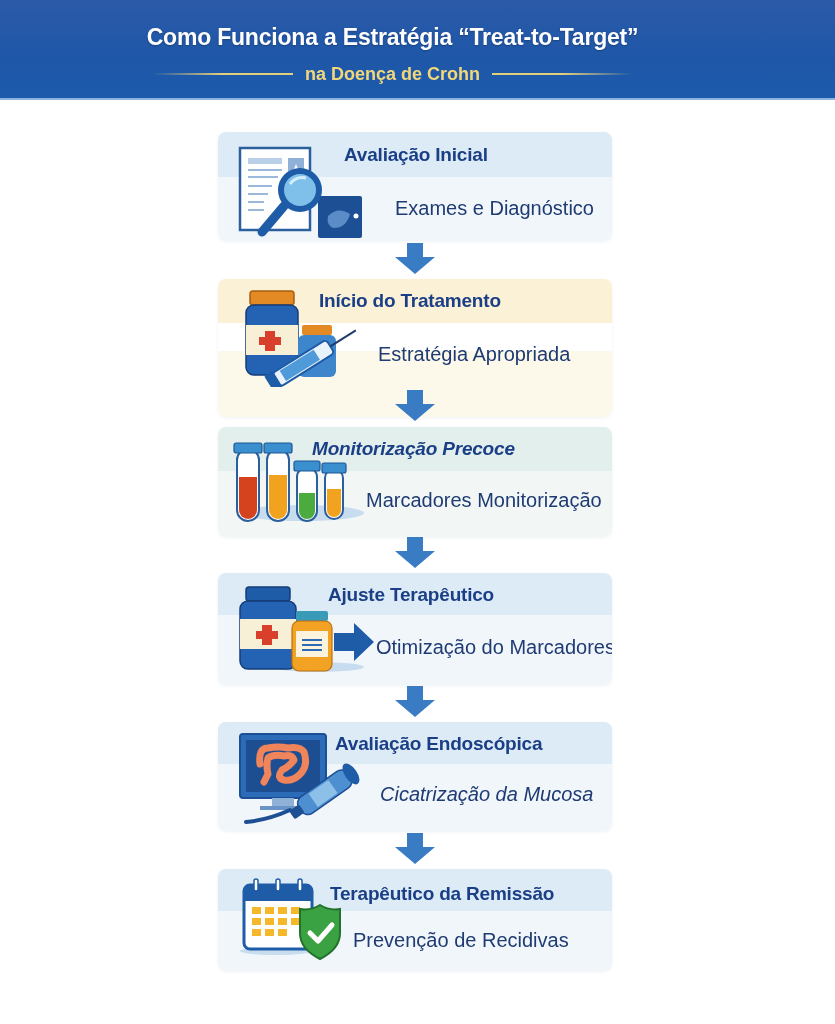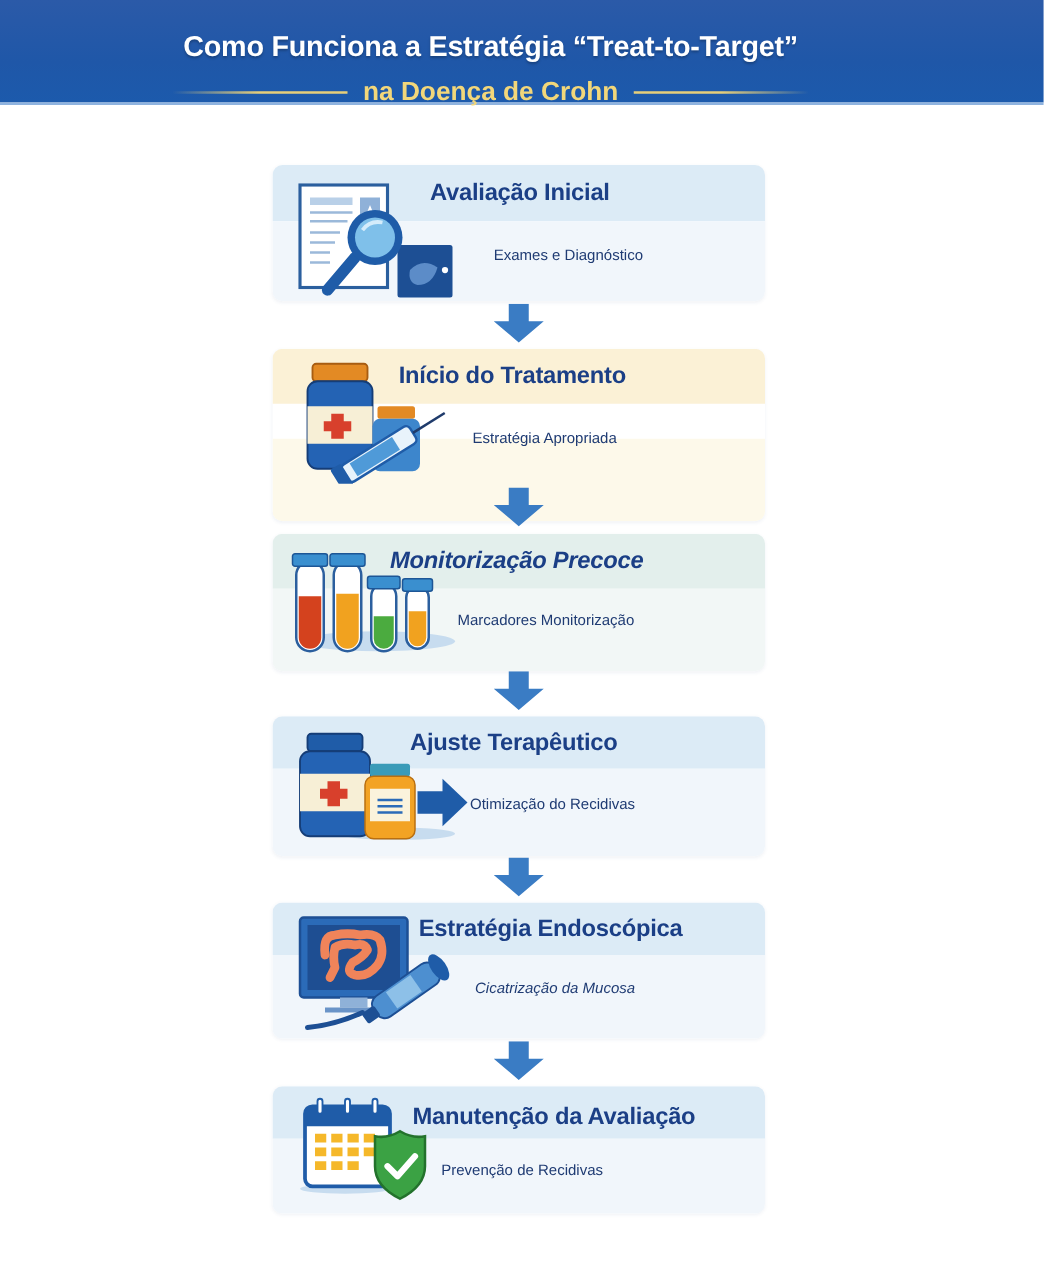--- a/index.html
+++ b/index.html
@@ -1,54 +1,54 @@
 <!DOCTYPE html>
 <html><head>
 <meta charset="utf-8">
 <style>
   * { box-sizing: border-box; margin: 0; padding: 0; }
   html, body { width: 835px; height: 1024px; background: #ffffff; overflow: hidden; }
   body { font-family: "Liberation Sans", "DejaVu Sans", sans-serif; position: relative; }
 
   .banner {
-    position: absolute; left: 0; top: 0; width: 835px; height: 84px;
+    position: absolute; left: 0; top: 0; width: 835px; height: 100px;
     background: linear-gradient(180deg, #2b5aa8 0%, #1f57a8 60%, #1c5aac 100%);
     border-bottom: 2px solid #8fb3df;
   }
   .banner-title {
     position: absolute; left: 0; width: 835px; top: 24px;
     text-align: center; color: #ffffff; font-weight: bold; font-size: 23px;
     letter-spacing: -0.2px; text-shadow: 0 1px 2px rgba(0,0,0,0.25);
     padding-right: 50px;
   }
   .banner-subrow {
     position: absolute; top: 60px; left: 0; width: 835px; height: 28px;
     display: flex; align-items: center; justify-content: center; gap: 12px;
     padding-right: 50px;
   }
   .banner-line {
     width: 140px; height: 2px;
     background: linear-gradient(90deg, rgba(240,215,120,0) 0%, #e6cf7a 50%, #e6cf7a 100%);
   }
   .banner-line.right { background: linear-gradient(90deg, #e6cf7a 0%, #e6cf7a 50%, rgba(240,215,120,0) 100%); }
-  .banner-subtitle { color: #f2d77a; font-weight: bold; font-size: 21px; white-space: nowrap; }
+  .banner-subtitle { color: #f2d77a; font-weight: bold; font-size: 18px; white-space: nowrap; }
 
   .card {
     position: absolute; left: 218px; width: 394px;
     border-radius: 8px; overflow: hidden;
     box-shadow: 0 1px 3px rgba(60,90,140,0.08);
   }
   .card .hdr { position: absolute; left: 0; top: 0; width: 100%; }
   .card .body { position: absolute; left: 0; width: 100%; bottom: 0; }
   .card .title {
     position: absolute; color: #1b3f86; font-weight: bold; font-size: 19px;
     white-space: nowrap; letter-spacing: -0.2px;
   }
   .card .desc {
-    position: absolute; color: #1f3b73; font-size: 12px; white-space: nowrap;
+    position: absolute; color: #1f3b73; font-size: 20px; white-space: nowrap;
   }
   .card .icon { position: absolute; }
 
   .blue .hdr { background: #dcebf6; }
   .blue .body { background: #f1f6fb; }
   .yellow .hdr { background: #fbf1d6; }
   .yellow .body { background: #fdf9ea; }
   .green .hdr { background: #e3efec; }
   .green .body { background: #f2f7f6; }
 
@@ -168,21 +168,21 @@
     <rect x="18" y="46" width="22" height="8" fill="#d8402c"></rect>
     <rect x="58" y="26" width="32" height="10" rx="2" fill="#3a9bb8"></rect>
     <rect x="54" y="36" width="40" height="50" rx="7" fill="#f3a324" stroke="#b96f10" stroke-width="1.2"></rect>
     <rect x="58" y="46" width="32" height="26" fill="#fbf3dc"></rect>
     <line x1="64" y1="55" x2="84" y2="55" stroke="#2b6bb8" stroke-width="2"></line>
     <line x1="64" y1="60" x2="84" y2="60" stroke="#2b6bb8" stroke-width="2"></line>
     <line x1="64" y1="65" x2="84" y2="65" stroke="#2b6bb8" stroke-width="2"></line>
     <path d="M96 48 H116 V38 L136 57 L116 76 V66 H96 Z" fill="#1f5ca8"></path>
   </svg>
   <div class="title" style="left:110px;top:11px;">Ajuste Terapêutico</div>
-  <div class="desc" style="left:158px;top:63px;">Otimização do Recidivas</div>
+  <div class="desc" style="left:158px;top:63px;">Otimização do Marcadores</div>
 </div>
 
 <svg class="arrow" style="top:686px;" viewBox="0 0 42 32">
   <path d="M13 0 H29 V14 H41 L21 31 L1 14 H13 Z" fill="#3a7cc4"></path>
 </svg>
 
 <div class="card blue" style="top:722px;height:109px;">
   <div class="hdr" style="height:42px;"></div>
   <div class="body" style="height:67px;"></div>
   <svg class="icon" style="left:20px;top:8px;" width="140" height="98" viewBox="0 0 140 98">
@@ -192,21 +192,21 @@
     <rect x="22" y="76" width="46" height="4" fill="#6a94c8"></rect>
     <path d="M22 34 Q20 18 30 18 Q40 16 50 18 Q62 16 66 22 Q70 34 64 42 Q56 52 46 50 Q38 48 44 40 Q52 36 56 30 Q54 24 46 26 Q36 24 30 28 Q28 36 30 44 L26 52" stroke="#f0845a" stroke-width="7" fill="none" stroke-linecap="round" stroke-linejoin="round"></path>
     <g transform="rotate(-35 90 60)">
       <rect x="56" y="50" width="60" height="20" rx="8" fill="#4d8fd0" stroke="#1d4f94" stroke-width="1.5"></rect>
       <rect x="72" y="52" width="24" height="16" fill="#8dc0e8"></rect>
       <ellipse cx="118" cy="60" rx="6" ry="12" fill="#1f5ca8"></ellipse>
       <rect x="46" y="55" width="12" height="10" rx="2" fill="#1d4f94"></rect>
     </g>
     <path d="M52 80 Q30 90 8 92" stroke="#1d4f94" stroke-width="4" fill="none" stroke-linecap="round"></path>
   </svg>
-  <div class="title" style="left:117px;top:11px;">Estratégia Endoscópica</div>
+  <div class="title" style="left:117px;top:11px;">Avaliação Endoscópica</div>
   <div class="desc" style="left:162px;top:61px;font-style:italic;">Cicatrização da Mucosa</div>
 </div>
 
 <svg class="arrow" style="top:833px;" viewBox="0 0 42 32">
   <path d="M13 0 H29 V14 H41 L21 31 L1 14 H13 Z" fill="#3a7cc4"></path>
 </svg>
 
 <div class="card blue" style="top:869px;height:102px;">
   <div class="hdr" style="height:42px;"></div>
   <div class="body" style="height:60px;"></div>
@@ -226,15 +226,15 @@
         <rect x="29" y="41" width="9" height="7"></rect>
         <rect x="42" y="41" width="9" height="7"></rect>
         <rect x="55" y="41" width="9" height="7"></rect>
       <rect x="16" y="52" width="9" height="7"></rect>
         <rect x="29" y="52" width="9" height="7"></rect>
         <rect x="42" y="52" width="9" height="7"></rect>
     </g>
     <path d="M84 28 Q94 34 104 32 V56 Q104 72 84 82 Q64 72 64 56 V32 Q74 34 84 28 Z" fill="#3ba244" stroke="#23722c" stroke-width="2"></path>
     <path d="M74 56 L82 64 L96 48" stroke="#ffffff" stroke-width="5" fill="none" stroke-linecap="round" stroke-linejoin="round"></path>
   </svg>
-  <div class="title" style="left:112px;top:14px;">Manutenção da Avaliação</div>
+  <div class="title" style="left:112px;top:14px;">Terapêutico da Remissão</div>
   <div class="desc" style="left:135px;top:60px;text-align:right;">Prevenção de Recidivas</div>
 </div>
 
 </body></html>

